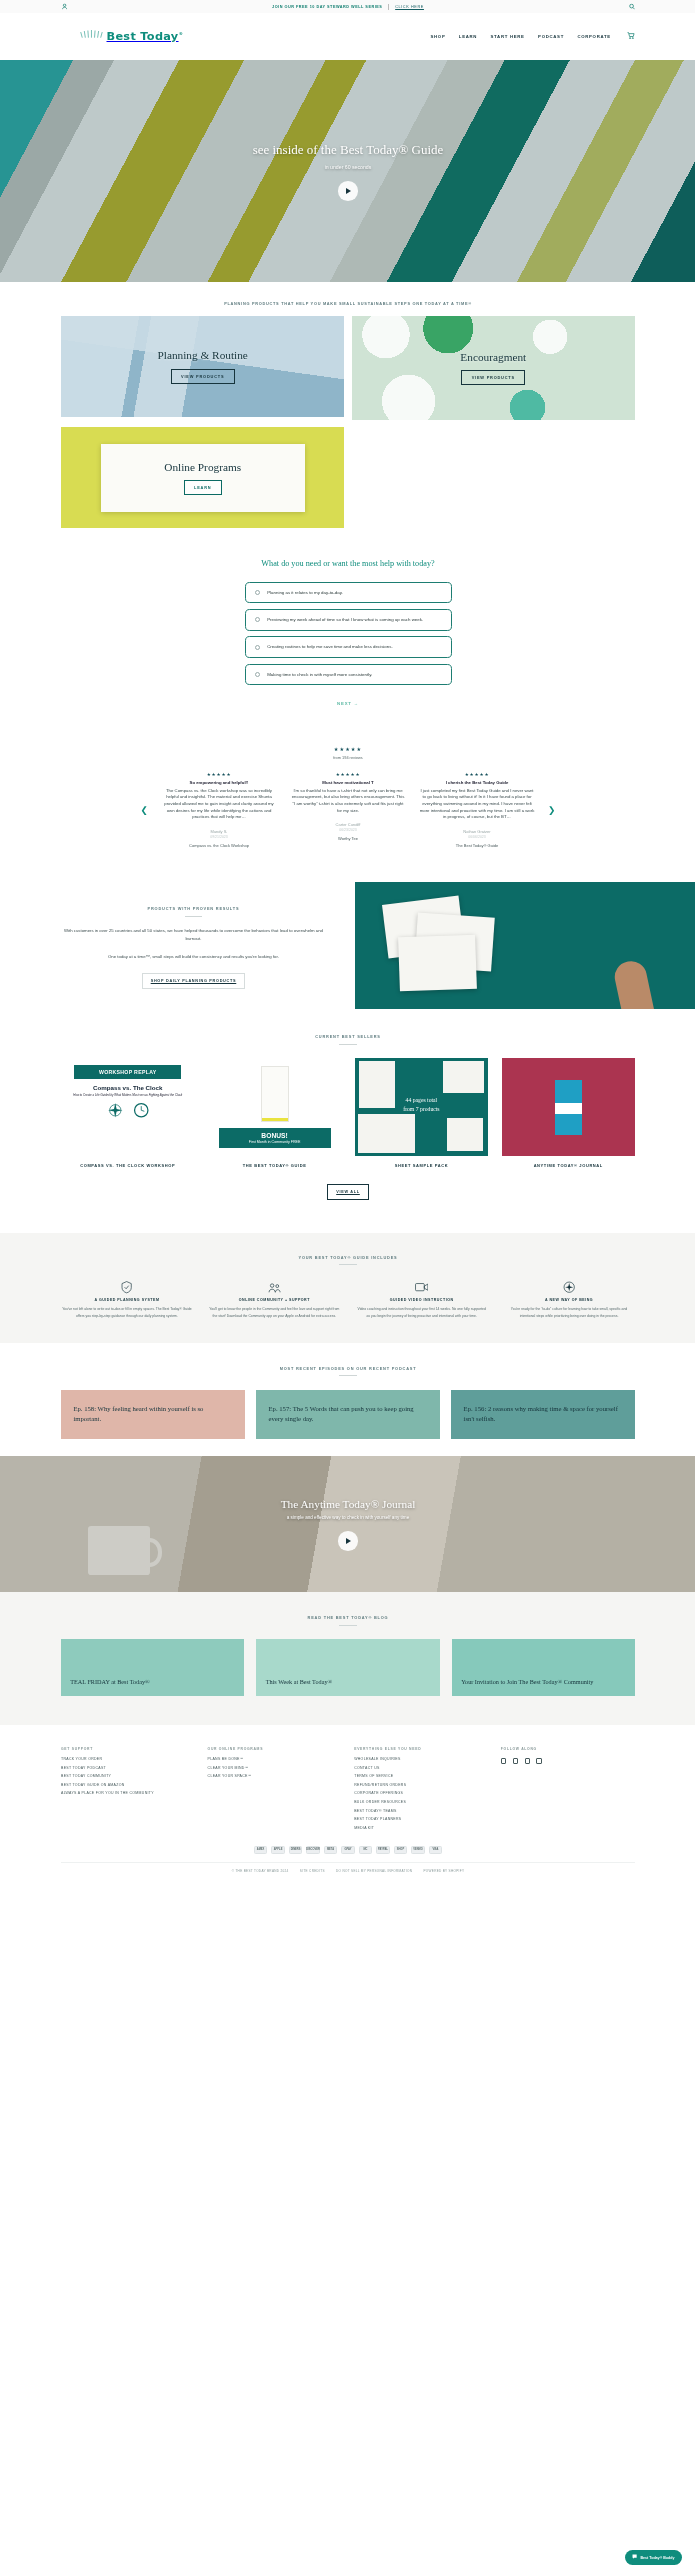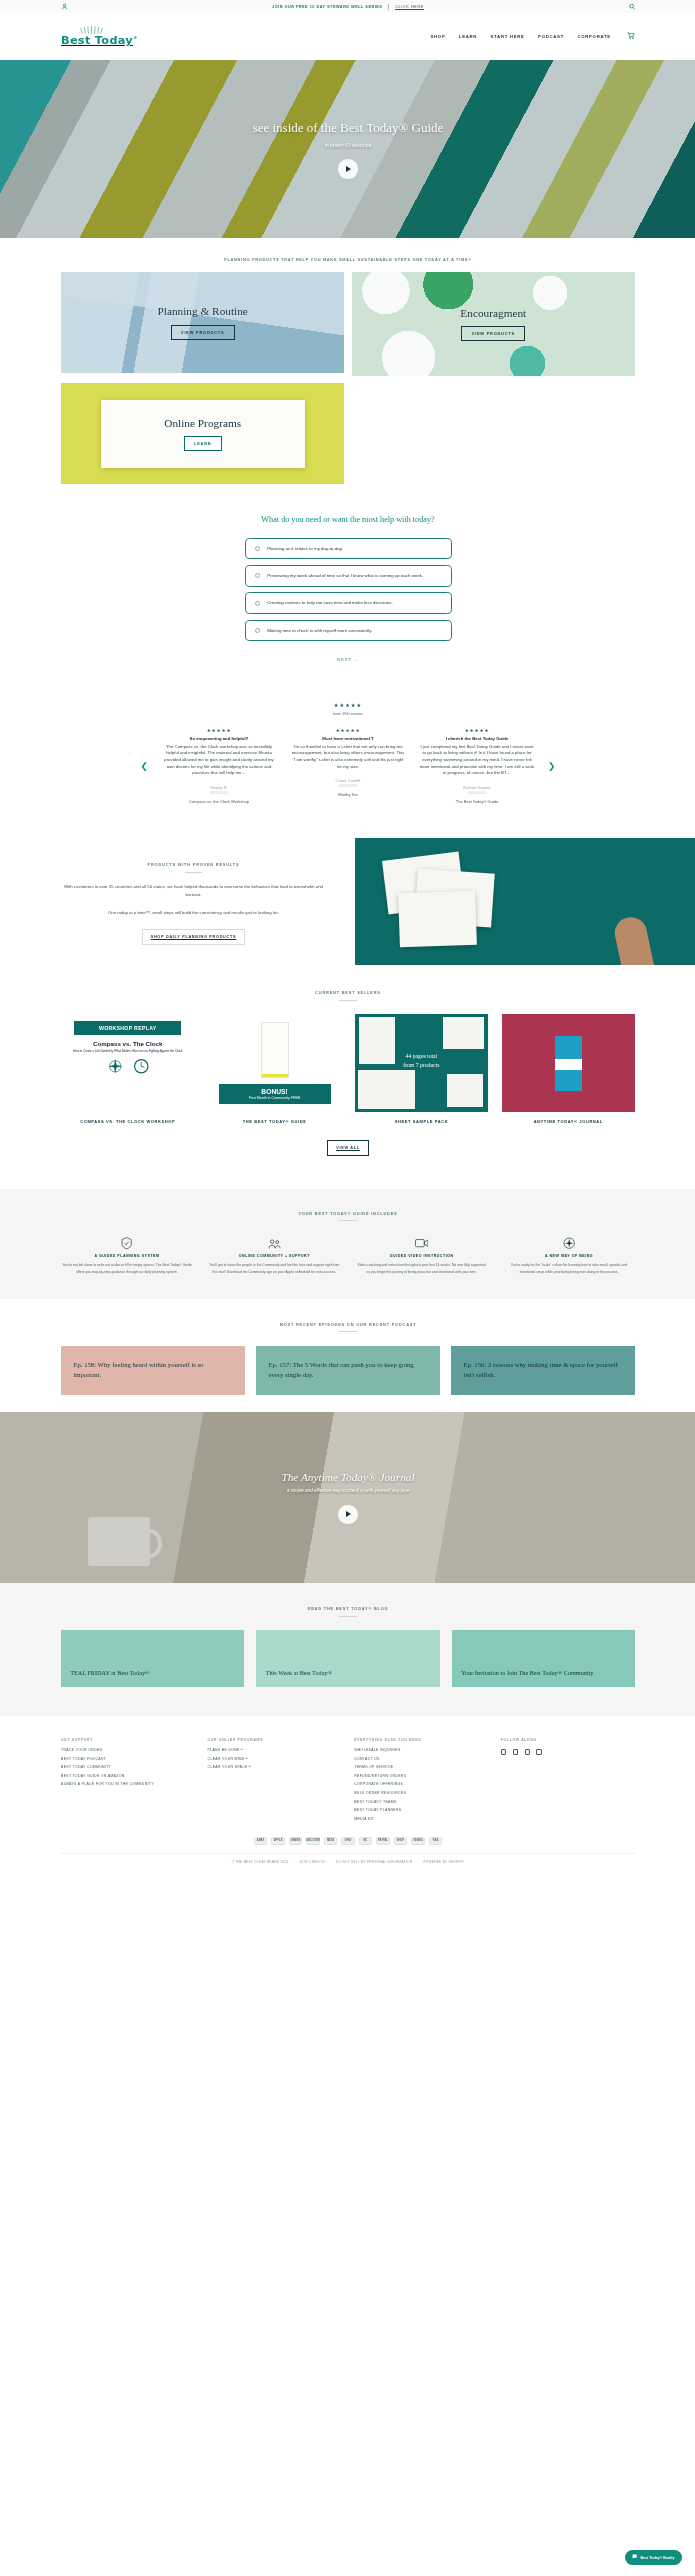--- a/index.html
+++ b/index.html
@@ -14,30 +14,30 @@
   .announce{height:13.4px;background:#fafafa;display:flex;align-items:center;justify-content:center;position:relative;}
   .announce .txt{font-size:3.8px;letter-spacing:0.5px;color:#0e7d6e;font-weight:700;}
   .announce .sep{display:inline-block;width:0.5px;height:5.7px;background:#bdbdbd;margin:0 6.2px;vertical-align:-1px;}
   .announce .click{font-size:3.8px;letter-spacing:0.6px;color:#155e63;}
   .announce .acct{position:absolute;left:62px;top:50%;transform:translateY(-50%);}
   .announce .srch{position:absolute;right:61px;top:50%;transform:translateY(-50%);}
   .ic{stroke:#0e7d6e;fill:none;stroke-width:1.4;}
 
   
   .hdr{height:47px;background:#fff;display:flex;align-items:center;padding:0 61px;}
-  .logo{display:flex;flex-direction:column;align-items:flex-start;}
+  .logo{display:flex;flex-direction:row;align-items:flex-start;}
   .logo .rays{height:8.2px;margin-left:17.5px;}
   .logo .name{font-family:"DejaVu Sans", sans-serif;font-weight:700;font-size:11.3px;color:#0f8d7d;letter-spacing:0.3px;position:relative;}
   .logo .name sup{font-size:4.1px;position:absolute;top:1px;right:-4.6px;}
   .nav{margin-left:auto;display:flex;align-items:center;gap:13.4px;}
   .nav a{font-size:4.3px;letter-spacing:0.7px;color:#16343c;text-decoration:none;font-weight:600;}
   .cart{margin-left:3.1px;}
 
   
-  .hero{position:relative;height:178px;overflow:hidden;background:#0c6b66;}
+  .hero{position:relative;height:222px;overflow:hidden;background:#0c6b66;}
   .hero .bg{position:absolute;inset:0;
     background:
       linear-gradient(118deg, #2fb6b4 0 9%, #cfd2cf 9% 14%, #ffffff 14% 22%, #c9c02a 22% 30%, #f2f2ef 30% 40%, #c9c02a 40% 45%, #ffffff 45% 55%, #e9e9e3 55% 62%, #0f7d6e 62% 70%, #ffffff 70% 78%, #d7d76a 78% 84%, #ffffff 84% 92%, #0c6b66 92% 100%);
     filter:blur(0.2px);}
   .hero .tint{position:absolute;inset:0;background:rgba(20,60,60,.28);}
   .hero .inner{position:absolute;inset:0;display:flex;flex-direction:column;align-items:center;justify-content:center;}
   .hero h1{font-family:"Liberation Serif", serif;font-weight:400;font-size:13px;color:#fff;text-shadow:0 0.5px 3.1px rgba(0,0,0,.35);}
   .hero .sub{margin-top:6.2px;font-size:5.2px;color:#fff;text-shadow:0 0.5px 2.6px rgba(0,0,0,.4);}
   .play{margin-top:11.3px;width:19.6px;height:19.6px;border-radius:50%;background:rgba(255,255,255,.9);display:flex;align-items:center;justify-content:center;}
   .play i{width:0;height:0;border-left:5.7px solid #16343c;border-top:3.3px solid transparent;border-bottom:3.3px solid transparent;margin-left:1.5px;}
@@ -154,21 +154,21 @@
   .icell .de{margin-top:4.1px;font-size:3.4px;line-height:1.8;color:#56696b;}
 
   
   .pod{padding:23px 61px 17.5px;text-align:center;}
   .pod .k{font-size:3.9px;letter-spacing:0.8px;color:#5e7b7f;font-weight:700;}
   .podgrid{display:grid;grid-template-columns:repeat(3,1fr);gap:11.3px;margin-top:13.4px;}
   .podcard{height:49px;display:flex;align-items:center;padding:0 12.4px;}
   .podcard .t{font-family:"Liberation Serif", serif;font-size:6.7px;line-height:1.45;color:#16343c;text-align:left;}
 
   
-  .jv{position:relative;height:171px;overflow:hidden;font-style:italic;}
+  .jv{position:relative;height:136px;overflow:hidden;}
   .jv .bg{position:absolute;inset:0;background:linear-gradient(100deg,#d9d3c7 0 28%, #c2b9a8 28% 46%, #efe7d9 46% 64%, #d6cfc0 64% 100%);}
   .jv .mug{position:absolute;left:88px;bottom:17.5px;width:62px;height:49px;background:#f4f1ea;border-radius:3.1px;}
   .jv .mug::after{content:"";position:absolute;right:-12.4px;top:12.4px;width:17.5px;height:20.6px;border:4.6px solid #f4f1ea;border-radius:50%;}
   .jv .tint{position:absolute;inset:0;background:rgba(30,40,40,.18);}
   .jv .inner{position:absolute;inset:0;display:flex;flex-direction:column;align-items:center;justify-content:center;}
   .jv h2{font-family:"Liberation Serif", serif;font-weight:400;font-size:11.3px;color:#fff;text-shadow:0 0.5px 3.1px rgba(0,0,0,.4);}
   .jv .sub{margin-top:5.2px;font-size:4.6px;color:#fff;text-shadow:0 0.5px 2.6px rgba(0,0,0,.45);}
 
   
   .blog{background:#f5f5f3;padding:23px 61px 29px;text-align:center;}

